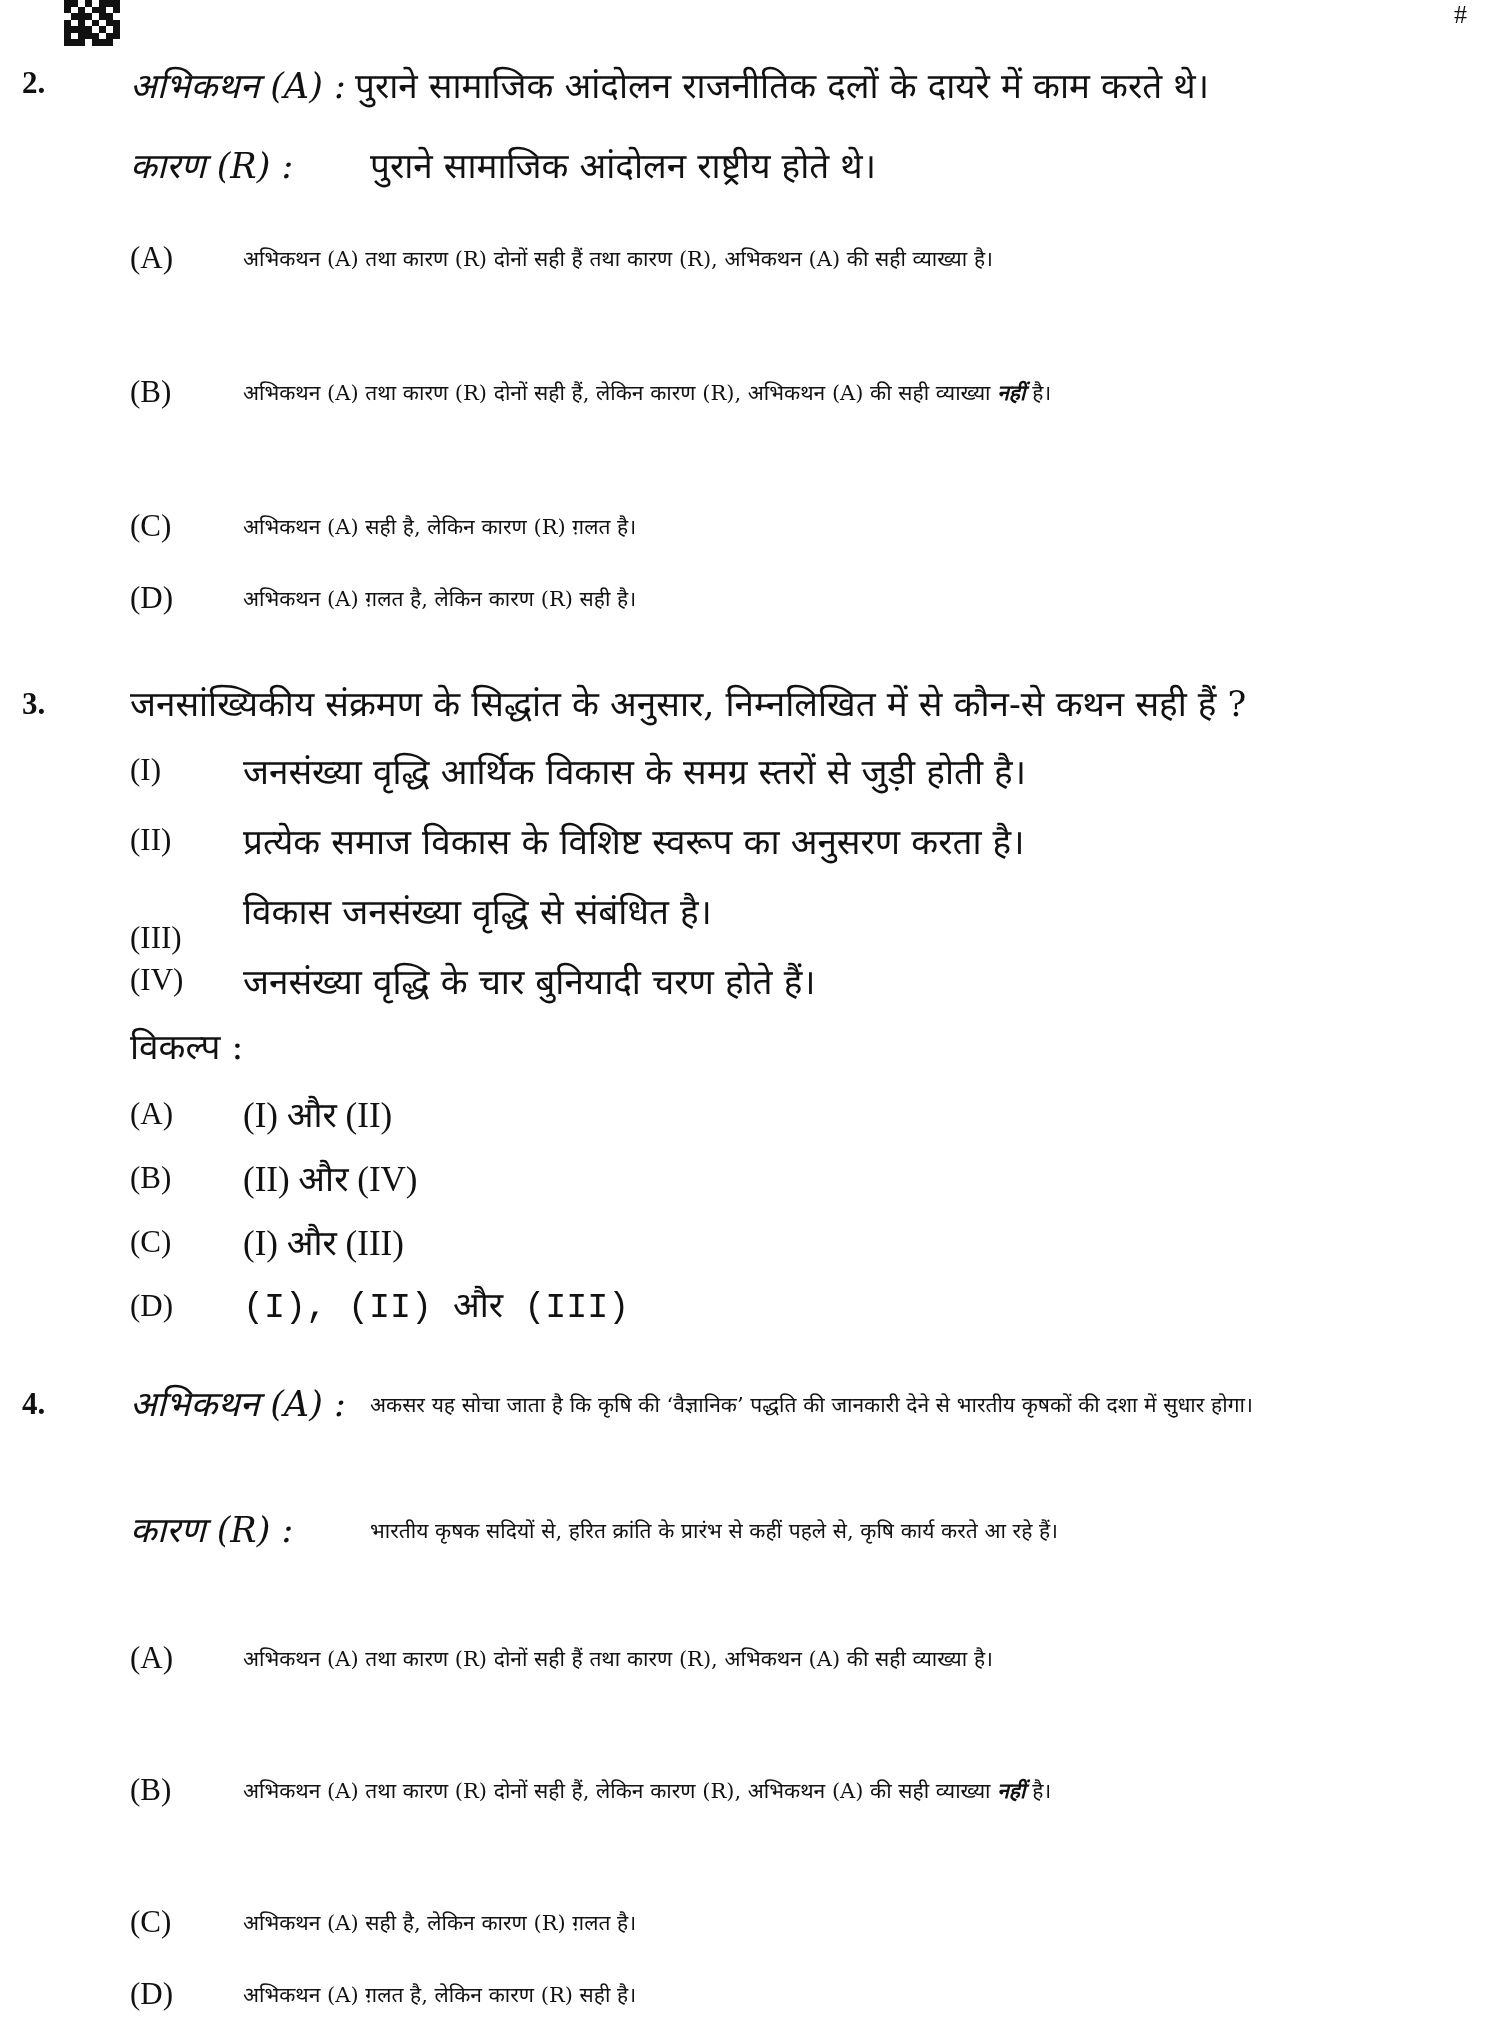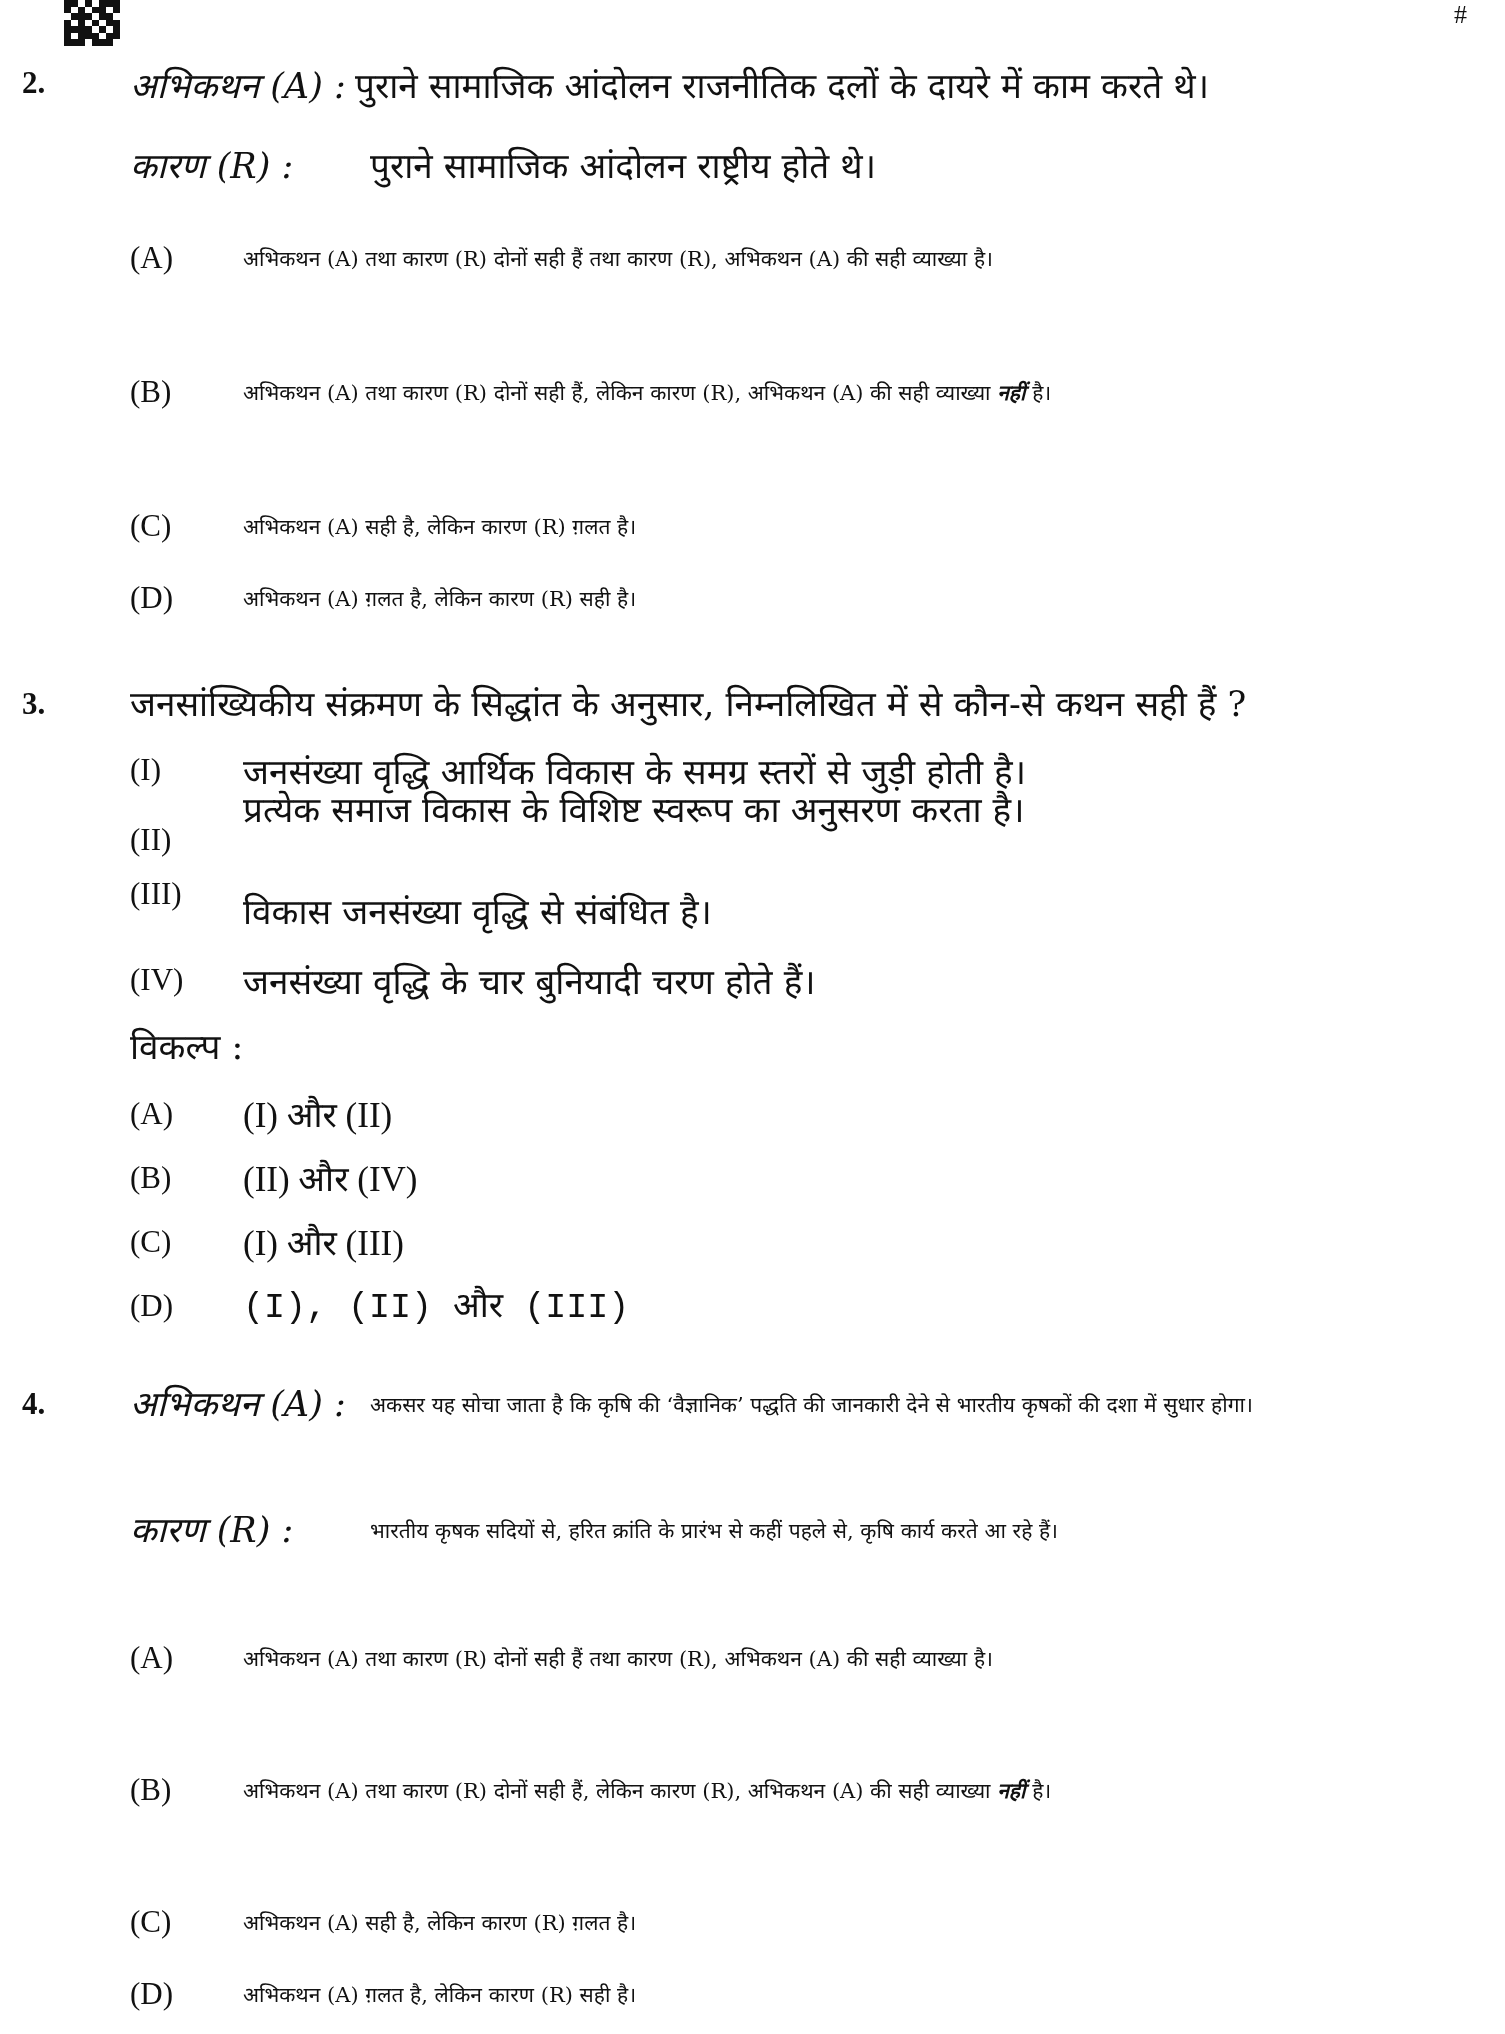--- a/index.html
+++ b/index.html
@@ -106,22 +106,22 @@
   <div class="opt-text" style="top:568px">अभिकथन (A) ग़लत है, लेकिन कारण (R) सही है।</div>
 </div>
 
 <div>
   <div class="qnum" style="top:686px">3.</div>
   <div class="row" style="left:130px; top:672px">जनसांख्यिकीय संक्रमण के सिद्धांत के अनुसार, निम्नलिखित में से कौन-से कथन सही हैं ?</div>
 
   <div class="opt-key" style="top:752px">(I)</div>
   <div class="row" style="left:243px; top:740px">जनसंख्या वृद्धि आर्थिक विकास के समग्र स्तरों से जुड़ी होती है।</div>
   <div class="opt-key" style="top:822px">(II)</div>
-  <div class="row" style="left:243px; top:778px">प्रत्येक समाज विकास के विशिष्ट स्वरूप का अनुसरण करता है।</div>
-  <div class="opt-key" style="top:876px">(III)</div>
+  <div class="row" style="left:243px; top:810px">प्रत्येक समाज विकास के विशिष्ट स्वरूप का अनुसरण करता है।</div>
+  <div class="opt-key" style="top:920px">(III)</div>
   <div class="row" style="left:243px; top:880px">विकास जनसंख्या वृद्धि से संबंधित है।</div>
   <div class="opt-key" style="top:962px">(IV)</div>
   <div class="row" style="left:243px; top:950px">जनसंख्या वृद्धि के चार बुनियादी चरण होते हैं।</div>
 
   <div class="row bold" style="left:130px; top:1015px">विकल्प :</div>
 
   <div class="opt-key" style="top:1096px">(A)</div>
   <div class="row" style="left:243px; top:1084px; font-family:'Liberation Serif','DejaVu Serif',serif">(I) और (II)</div>
   <div class="opt-key" style="top:1160px">(B)</div>
   <div class="row" style="left:243px; top:1148px; font-family:'Liberation Serif','DejaVu Serif',serif">(II) और (IV)</div>

